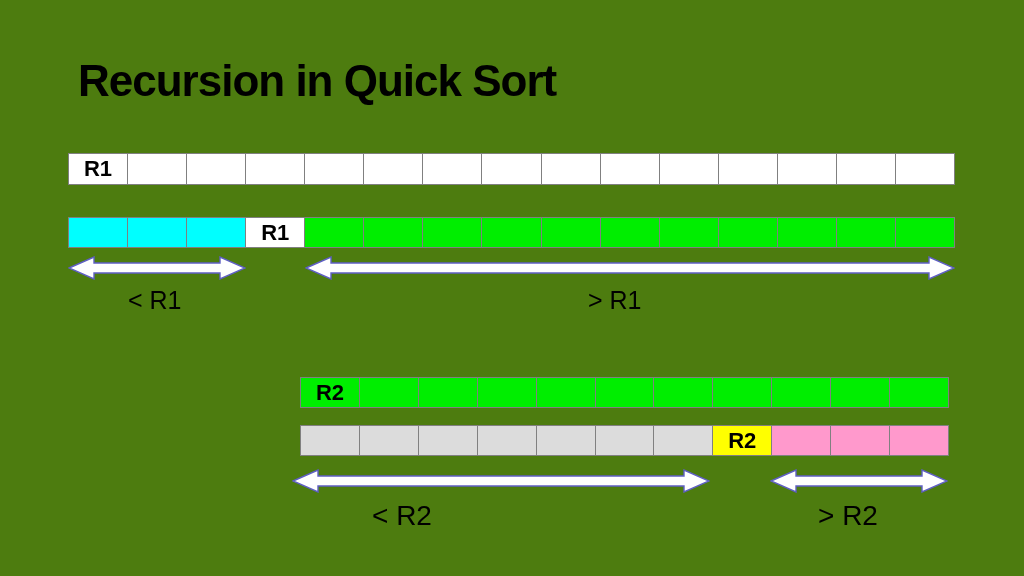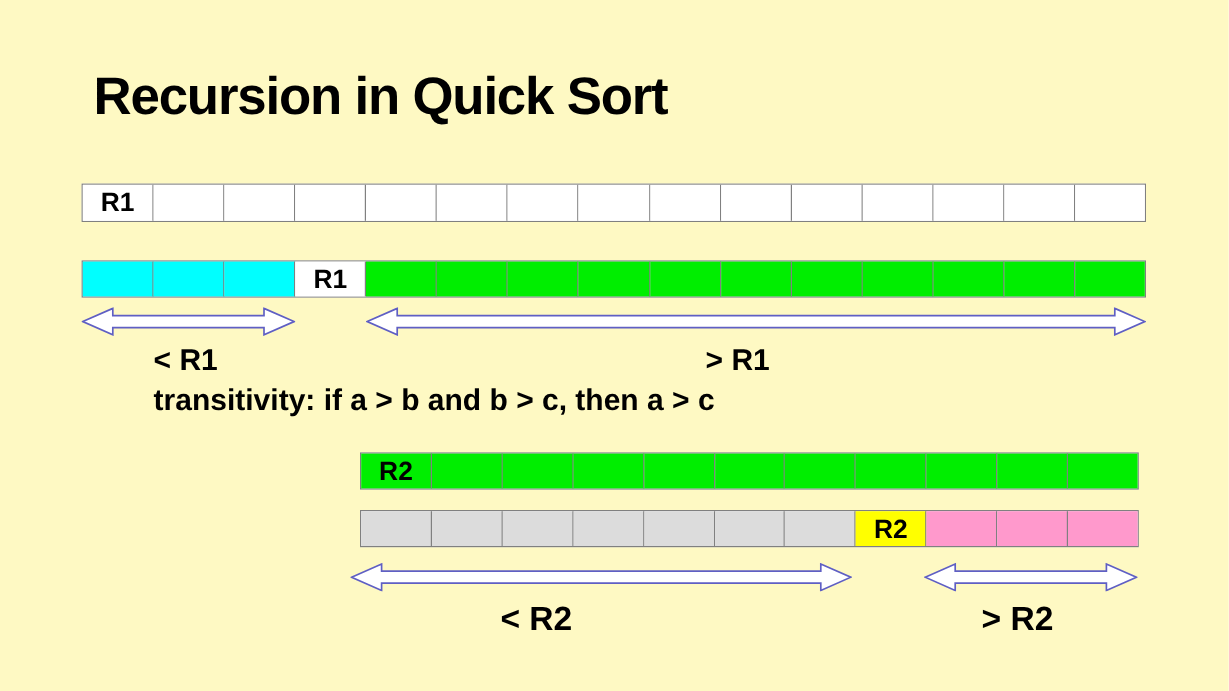--- a/index.html
+++ b/index.html
@@ -1,19 +1,19 @@
 <!DOCTYPE html>
 <html><head>
 <meta charset="utf-8">
 <style>
   html,body{margin:0;padding:0;background:#ffffff;}
   .slide{
     position:relative;
     width:1024px;height:576px;
-    background:#fef9c3;
+    background:#4d7c0f;
     overflow:hidden;
     font-family:"Liberation Sans", sans-serif;
     color:#000000;
   }
   .title{
     position:absolute;left:78px;top:56px;margin:0;
     font-size:44px;font-weight:bold;letter-spacing:-1px;
     white-space:nowrap;
   }
   .row{
@@ -37,26 +37,26 @@
     font-weight:bold;font-size:22px;line-height:1;
   }
   .arrow{position:absolute;height:24px;}
   .a1{left:68px;top:256px;}
   .a2{left:305px;top:256px;}
   .a3{left:292px;top:469px;}
   .a4{left:770px;top:469px;}
   .arrow svg{display:block;}
   .arrow polygon{fill:#ffffff;stroke:#5f5fc4;stroke-width:1.4;}
   .region-label{
-    position:absolute;font-weight:bold;white-space:nowrap;
+    position:absolute;font-weight:normal;white-space:nowrap;
   }
   .lt-r1{left:128px;top:286px;font-size:25px;}
   .gt-r1{left:588px;top:286px;font-size:25px;}
   .transitivity{left:128px;top:320px;font-size:25px;}
-  .lt-r2{left:372px;top:500px;font-size:28px;margin-left:45px;}
+  .lt-r2{left:372px;top:500px;font-size:28px;}
   .gt-r2{left:818px;top:500px;font-size:28px;}
   .footer{
     position:absolute;left:0;right:0;top:537px;
     text-align:center;font-size:13px;font-weight:normal;color:#1a1a1a;
   }
 </style>
 </head>
 <body>
 
 <div class="slide">
@@ -110,21 +110,20 @@
   </div>
 
   <div class="arrow a2">
     <svg width="650" height="24" viewBox="0 0 650 24" xmlns="http://www.w3.org/2000/svg">
       <polygon points="1,12 26,1 26,7 624,7 624,1 649,12 624,23 624,17 26,17 26,23"></polygon>
     </svg>
   </div>
 
   <div class="region-label lt-r1">&lt; R1</div>
   <div class="region-label gt-r1">&gt; R1</div>
-  <div class="region-label transitivity">transitivity: if a &gt; b and b &gt; c, then a &gt; c</div>
 
   <div class="row row3">
       <div class="cell" style="background: rgb(0, 238, 0);">
         <span class="cell-label">R2</span>
       </div>
       <div class="cell" style="background: rgb(0, 238, 0);"></div>
       <div class="cell" style="background: rgb(0, 238, 0);"></div>
       <div class="cell" style="background: rgb(0, 238, 0);"></div>
       <div class="cell" style="background: rgb(0, 238, 0);"></div>
       <div class="cell" style="background: rgb(0, 238, 0);"></div>

